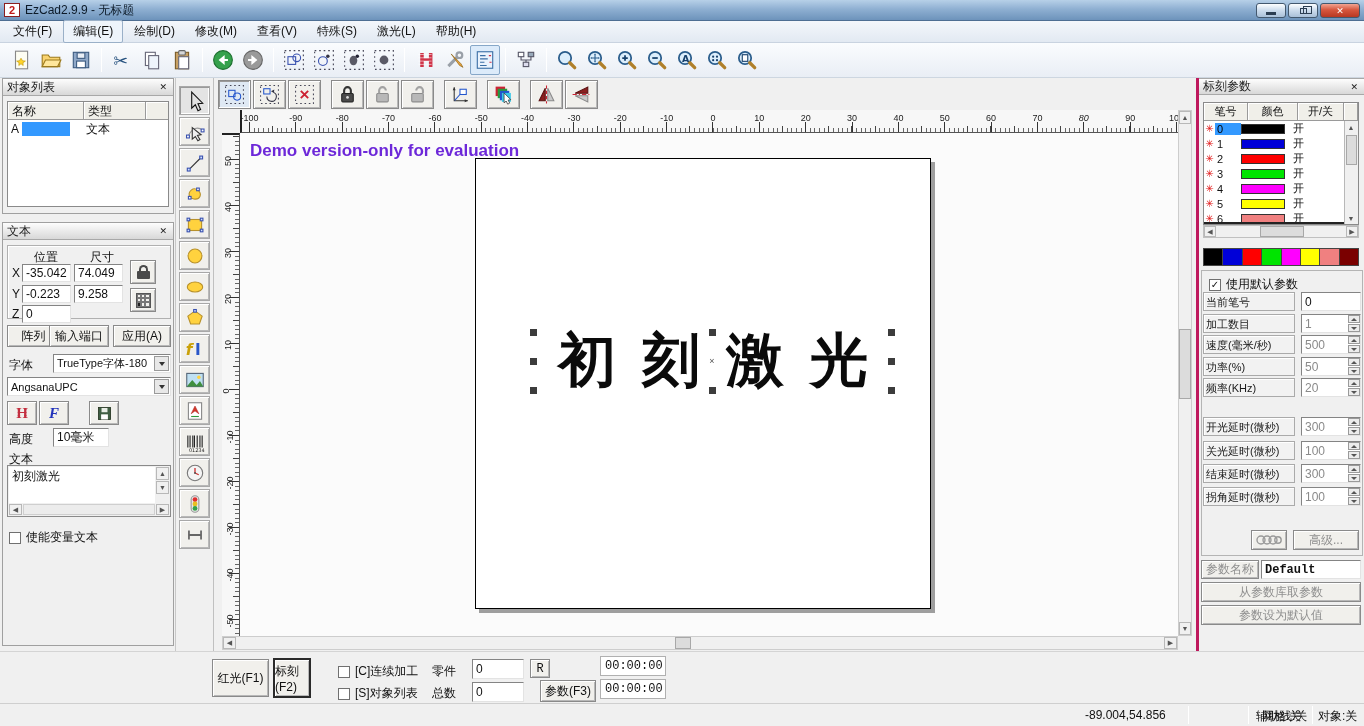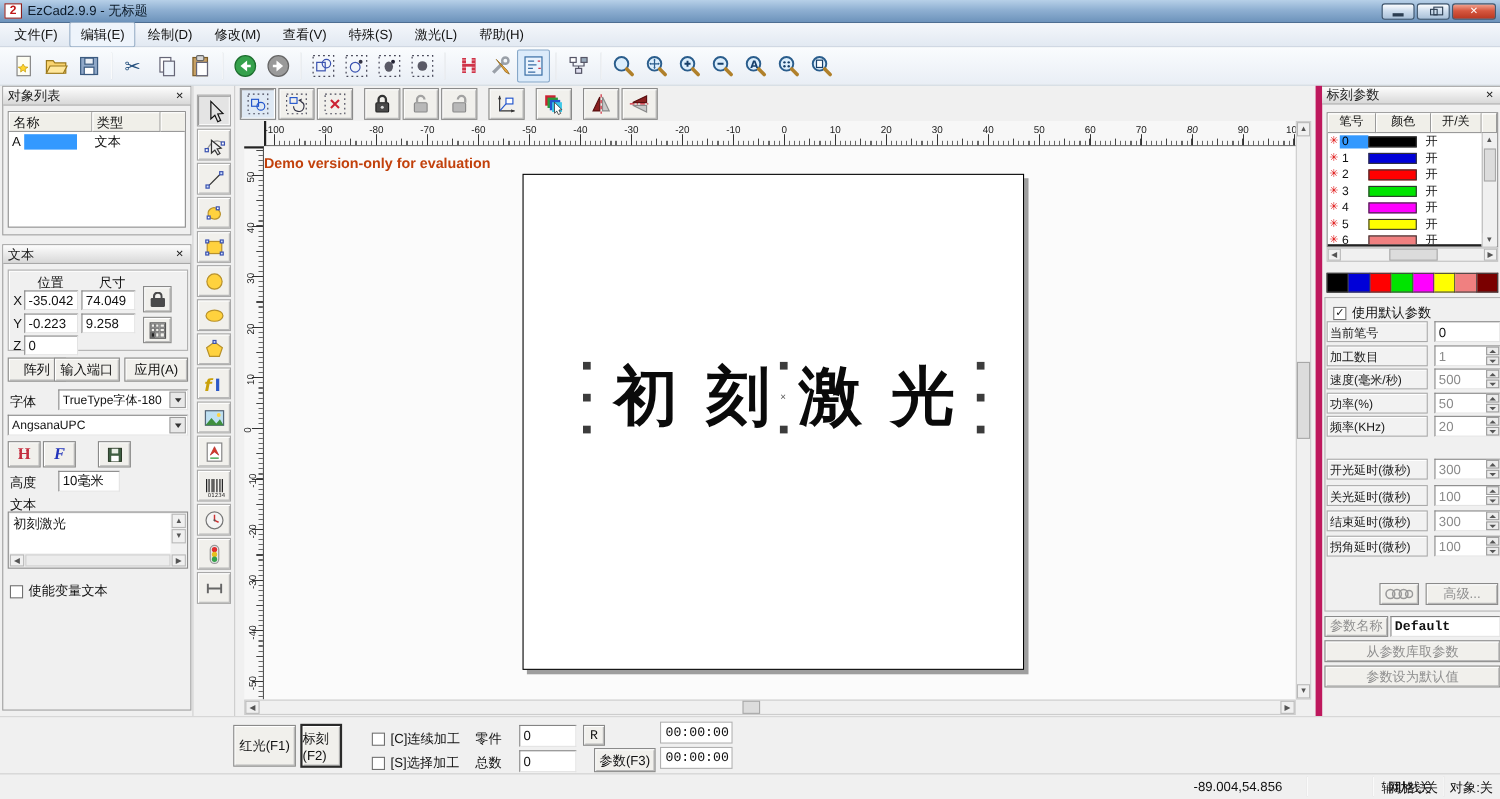--- a/index.html
+++ b/index.html
@@ -77,32 +77,32 @@
 .rtl{position:absolute;bottom:9px;font-size:9px;color:#222;transform:translateX(-50%);}
 #rulerleft{position:absolute;left:8px;top:55px;width:18px;height:503px;background:#f7f7f7;border-top:2px solid #222;border-right:1px solid #555;
  background-image:
  repeating-linear-gradient(to bottom,#333 0 1px,transparent 1px 46px),
  repeating-linear-gradient(to bottom,#444 0 1px,transparent 1px 23px),
  repeating-linear-gradient(to bottom,#666 0 1px,transparent 1px 4.6px);
  background-size:10px 100%,6px 100%,4px 100%;background-repeat:no-repeat;background-position:right 24px,right 1px,right 1px;}
 .rll{position:absolute;left:1px;font-size:9px;color:#222;transform:translate(0,50%) rotate(-90deg);transform-origin:center;}
 #rulercorner{position:absolute;left:8px;top:32px;width:18px;height:23px;background:#f0f0f0;}
 #drawing{position:absolute;left:26px;top:55px;width:938px;height:503px;background:#fbfbfb;overflow:hidden;}
-#demotext{position:absolute;left:0;top:8px;font-weight:bold;font-size:13px;color:#c2410c;}
+#demotext{position:absolute;left:10px;top:8px;font-weight:bold;font-size:17px;color:#6d28d9;}
 #artboard{position:absolute;left:235px;top:25px;width:456px;height:451px;background:#fff;border:1px solid #000;box-shadow:4px 4px 0 #9e9e9e;}
 #seltext{position:absolute;left:290px;top:196px;width:366px;height:64px;display:flex;align-items:center;justify-content:center;}
 #seltext .cjk{font-family:"DejaVu Serif","Liberation Serif",serif;font-size:58px;font-weight:600;letter-spacing:26px;margin-right:-26px;color:#0a0a0a;white-space:nowrap;}
 .handle{position:absolute;width:7px;height:7px;background:#3c3c3c;}
 #selx{position:absolute;font-size:9px;color:#555;transform:translate(-50%,-55%);}
 
 .sb{position:absolute;background:#f0f0f0;border:1px solid #cdcdcd;}
 .sbarrow{position:absolute;background:#f0f0f0;border:1px solid #b8b8b8;display:flex;align-items:center;justify-content:center;font-size:7px;color:#555;}
 .sbthumb{position:absolute;background:#dcdcdc;border:1px solid #a8a8a8;}
 
-#rightpanel{position:absolute;left:1196px;top:78px;width:168px;height:573px;background:#f0f0f0;border-left:6px solid #be185d;}
+#rightpanel{position:absolute;left:1196px;top:78px;width:168px;height:573px;background:#f0f0f0;border-left:3px solid #be185d;}
 #pentable{position:absolute;left:4px;top:24px;width:156px;height:123px;background:#fff;border:1px solid #8a8a8a;}
 .phead{display:flex;height:18px;}
 .phc{background:#f0efe9;border-right:1px solid #9a9a9a;border-bottom:1px solid #9a9a9a;box-shadow:inset 1px 1px 0 #fff;font-size:11px;text-align:center;line-height:17px;}
 .penrows{position:absolute;left:0;top:18px;right:14px;bottom:0;border-bottom:2px solid #222;overflow:hidden;}
 .pen-row{display:flex;height:15px;align-items:center;font-size:11px;}
 .pen-ast{color:#e01818;font-size:10px;width:11px;text-align:center;}
 .pen-num{width:26px;padding-left:2px;}
 .pen-num.sel{background:#3399ff;color:#000;}
 .pen-color{width:44px;height:10px;border:1px solid #333;margin-right:8px;}
 .pen-state{font-size:11px;}
@@ -865,21 +865,21 @@
 
   <div id="bottombar">
     <div class="b3" style="position:absolute;left:212px;top:7px;width:57px;height:38px;">红光(F1)</div>
     <div class="b3" id="markbtn" style="position:absolute;left:273px;top:6px;width:38px;height:40px;">标刻(F2)</div>
     <div style="position:absolute;left:338px;top:11px;display:flex;align-items:center;gap:5px;">
       <span class="cb"></span>
       <span>[C]连续加工</span>
     </div>
     <div style="position:absolute;left:338px;top:33px;display:flex;align-items:center;gap:5px;">
       <span class="cb"></span>
-      <span>[S]选择加工</span>
+      <span>[S]对象列表</span>
     </div>
     <span class="bblbl" style="left:432px;top:11px;">零件</span>
     <div class="tf" style="position:absolute;left:472px;top:7px;width:52px;height:20px;">0</div>
     <div class="b3" style="position:absolute;left:530px;top:7px;width:20px;height:19px;font-family:'Liberation Mono',monospace;">R</div>
     <span class="bblbl" style="left:432px;top:33px;">总数</span>
     <div class="tf" style="position:absolute;left:472px;top:30px;width:52px;height:20px;">0</div>
     <div class="b3" style="position:absolute;left:540px;top:28px;width:56px;height:22px;">参数(F3)</div>
     <div class="timer" style="left:600px;top:4px;">00:00:00</div>
     <div class="timer" style="left:600px;top:27px;">00:00:00</div>
   </div>

